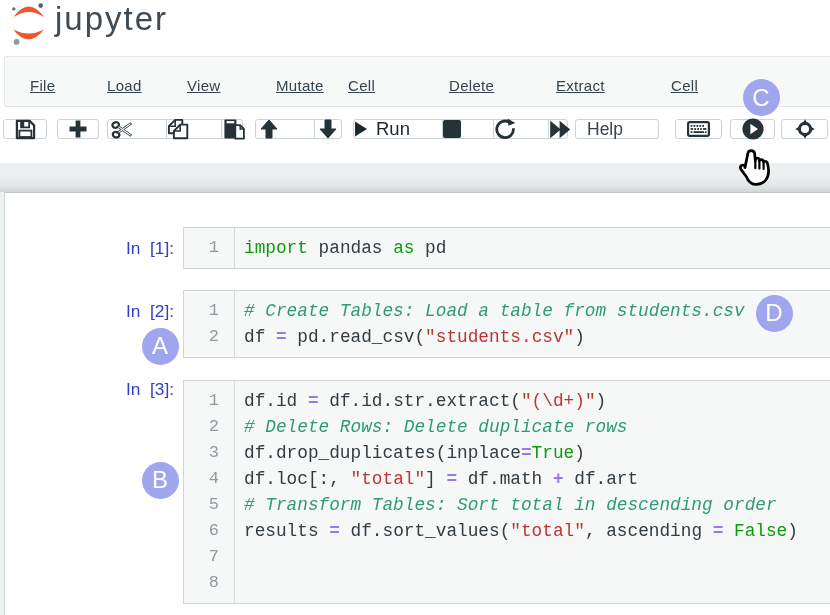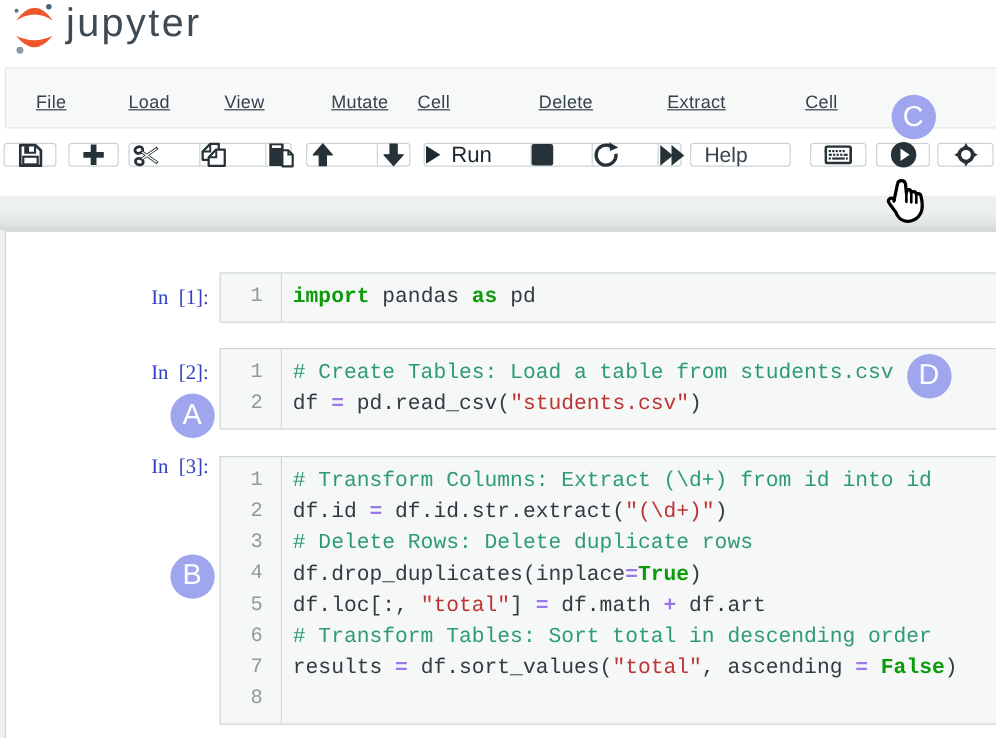--- a/index.html
+++ b/index.html
@@ -23,23 +23,23 @@
              border-top:1px solid #bfc5c5;border-left:1px solid #d2d7d7;box-sizing:border-box;}
   
   .cell{position:absolute;left:183px;width:649px;background:#f6f8f8;
         border:1px solid #cfd6d6;box-sizing:border-box;display:flex;}
   .gut{width:51px;box-sizing:border-box;border-right:1px solid #d4d9d9;
        padding:7px 15px 7px 0;text-align:right;
        font-family:"Liberation Mono",monospace;font-size:17px;line-height:26px;color:#8f99a2;}
   .code{padding:7px 0 7px 9px;margin:0;font-family:"Liberation Mono",monospace;
         font-size:17.75px;line-height:26px;color:#313c42;white-space:pre;}
   .prompt{position:absolute;left:44px;width:130px;text-align:right;white-space:pre;
-          font-family:Liberation Serif, serif;font-size:17.3px;line-height:26px;color:#3140c4;}
-  .kw{color:#0b9b0b;font-weight:bold;}
-  .cm{color:#2e9b76;text-align:center;}
+          font-family:Liberation Sans, sans-serif;font-size:17.3px;line-height:26px;color:#3140c4;}
+  .kw{color:#0b9b0b;font-weight:normal;}
+  .cm{color:#2e9b76;font-style:italic;text-align:center;}
   .st{color:#bd3434;}
   .op{color:#9c77ea;font-weight:bold;}
   
   .badge{position:absolute;width:37px;height:37px;border-radius:50%;background:#a0a6ee;
          color:#fff;font-size:24px;display:flex;align-items:center;justify-content:center;}
 </style>
 </head>
 <body>
 
 <svg class="abs" style="left:0;top:0" width="190" height="56" viewBox="0 0 190 56">
@@ -202,21 +202,21 @@
 <div class="prompt" style="top:298px">In  [2]:</div>
 <div class="cell" style="top:290px;height:68px">
   <div class="gut">1<br>2</div>
   <pre class="code"><span class="cm"># Create Tables: Load a table from students.csv</span>
 df <span class="op">=</span> pd.read_csv(<span class="st">"students.csv"</span>)</pre>
 </div>
 
 <div class="prompt" style="top:376px">In  [3]:</div>
 <div class="cell" style="top:380px;height:224px">
   <div class="gut">1<br>2<br>3<br>4<br>5<br>6<br>7<br>8</div>
-  <pre class="code"><span class="cm"># Transform Columns: Extract (\d+) from id into id</span>
+  <pre class="code">
 df.id <span class="op">=</span> df.id.str.extract(<span class="st">"(\d+)"</span>)
 <span class="cm"># Delete Rows: Delete duplicate rows</span>
 df.drop_duplicates(inplace<span class="op">=</span><span class="kw">True</span>)
 df.loc[:, <span class="st">"total"</span>] <span class="op">=</span> df.math <span class="op">+</span> df.art
 <span class="cm"># Transform Tables: Sort total in descending order</span>
 results <span class="op">=</span> df.sort_values(<span class="st">"total"</span>, ascending <span class="op">=</span> <span class="kw">False</span>)</pre>
 </div>
 
 <div class="badge" style="left:742.5px;top:79px">C</div>
 <div class="badge" style="left:141.5px;top:327.5px">A</div>

